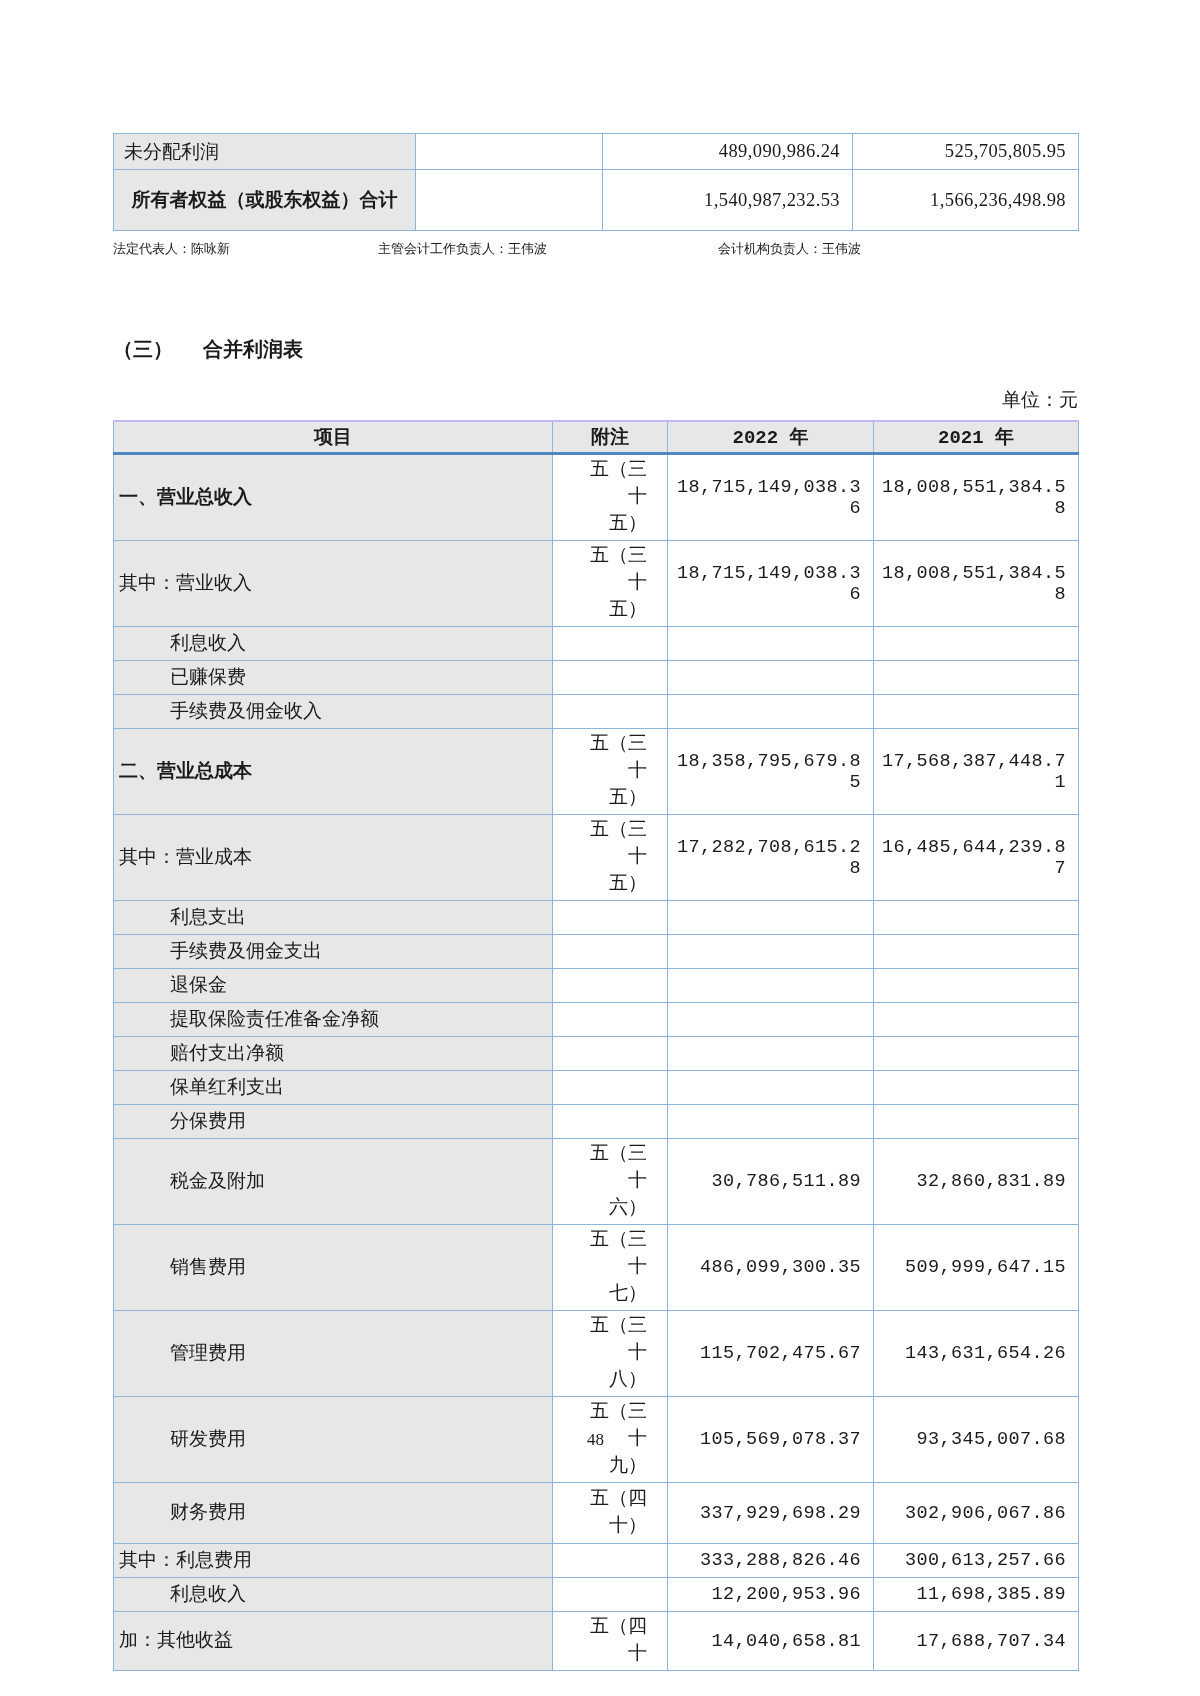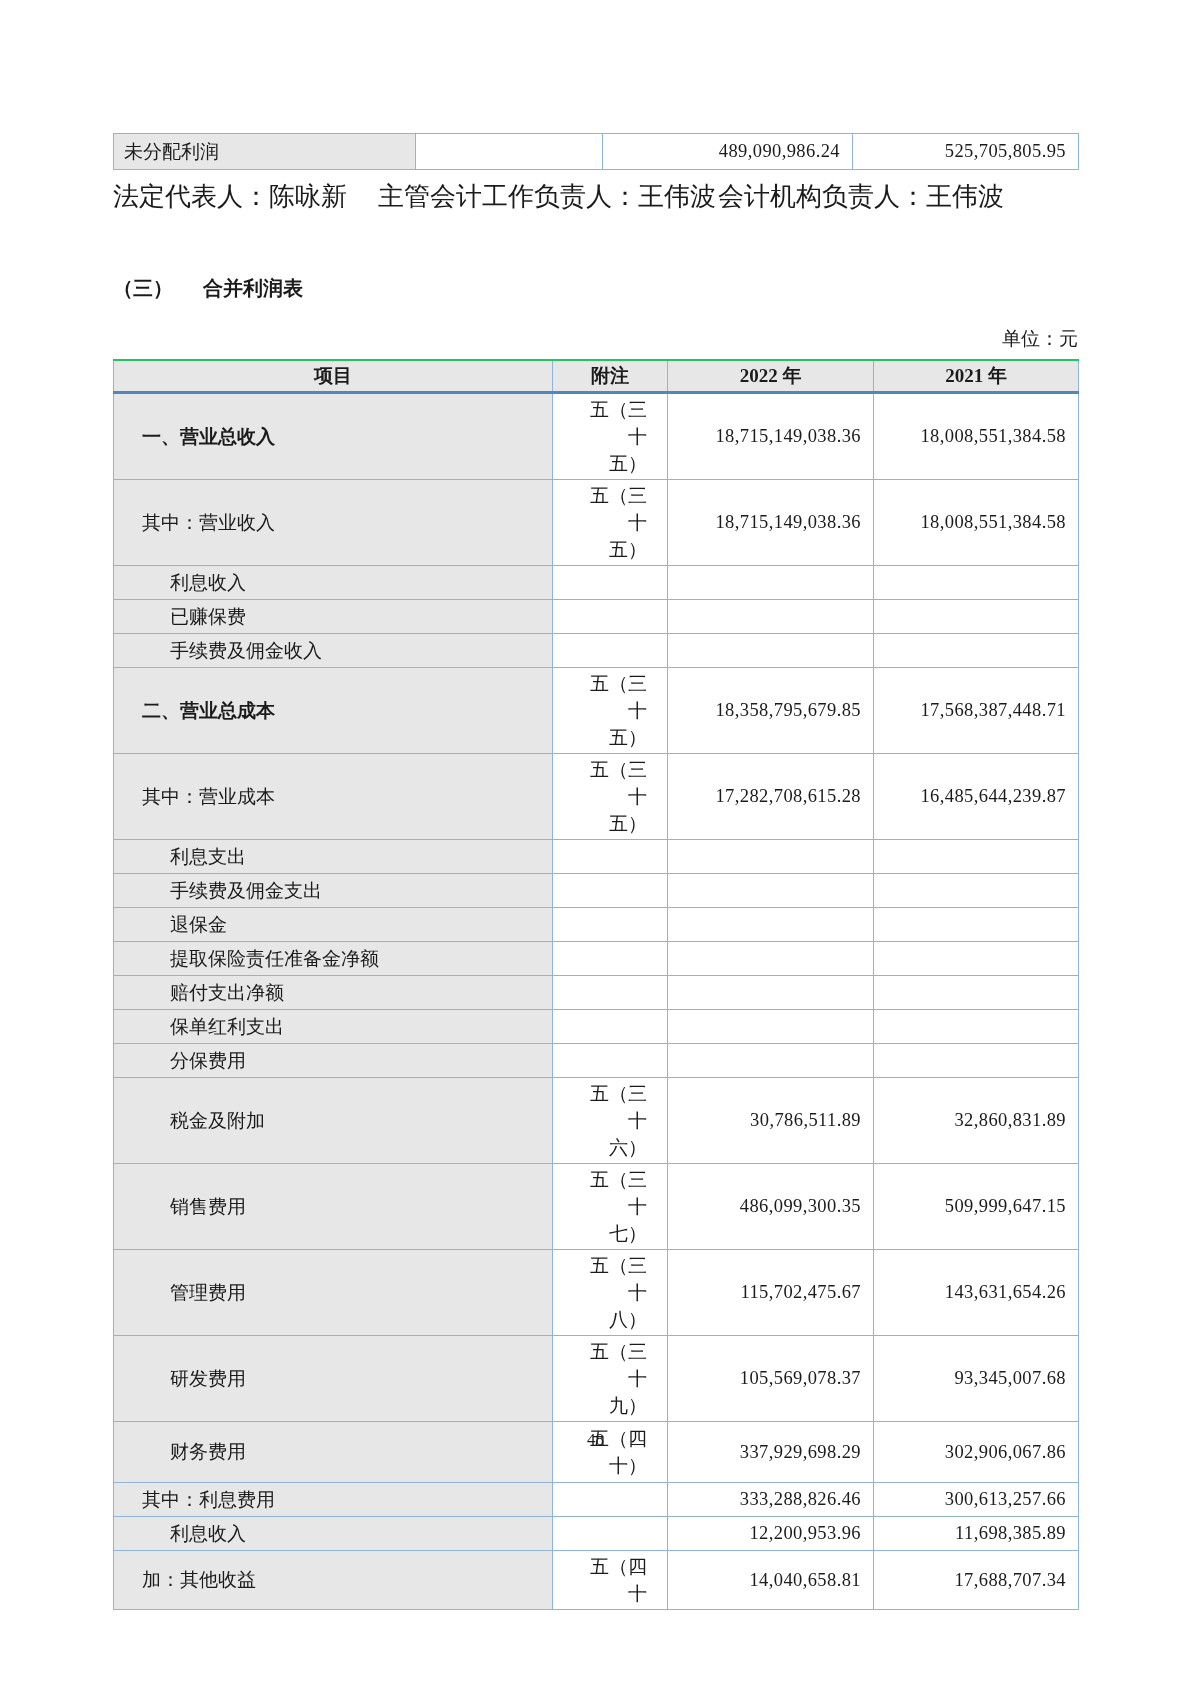--- a/index.html
+++ b/index.html
@@ -14,39 +14,39 @@
      overflow:hidden;word-break:break-all;}
 
   
   .top-table td{height:31px;}
   .top-table tr.h57 td{height:56px;}
   .top-table .lbl{background:#e8e7e7;padding:2px 10px;line-height:26px;margin-left:36px;}
   .top-table tr.cen .lbl{text-align:center;font-weight:bold;}
   .top-table .num{text-align:right;padding-right:12px;letter-spacing:.4px;font-size:18.5px;}
 
   
-  .sig{position:relative;height:26px;margin-top:9px;font-size:26px;}
+  .sig{position:relative;height:26px;margin-top:9px;font-size:13px;}
   .sig span{position:absolute;top:0;white-space:nowrap;}
   .sig .s1{left:0;}
   .sig .s2{left:265px;}
   .sig .s3{left:605px;}
 
   
   .heading{margin-top:70px;font-size:20px;font-weight:bold;}
   .heading .idx{margin-right:30px;}
 
   .unit{margin-top:24px;text-align:right;font-size:19px;}
 
   
-  .main-table{margin-top:7px;border-top:2px solid #22c55e;}
+  .main-table{margin-top:7px;border-top:2px solid #c4b5fd;font-family:Liberation Mono, monospace;}
   .main-table td{height:29px;}
   .main-table thead td{background:#e8e7e7;text-align:center;font-weight:bold;
     height:28px;border-bottom:3px solid #5186be;}
   .main-table tr.tall td{height:56px;}
-  .main-table .lbl{background:#e8e7e7;padding:2px 10px 2px 28px;line-height:26px;margin-left:48px;}
+  .main-table .lbl{background:#e8e7e7;padding:2px 10px 2px 5px;line-height:26px;margin-left:48px;}
   .main-table tr.sec .lbl{font-weight:bold;}
   .main-table tr.ind .lbl{padding-left:56px;}
   .main-table .note{text-align:right;line-height:27px;padding:2px 20px;}
   .main-table .note i{display:block;font-style:normal;}
   .main-table .num{text-align:right;padding-right:12px;letter-spacing:.4px;font-size:18.5px;}
 
   .pagenum{position:absolute;left:113px;width:965px;top:1430px;text-align:center;font-size:17px;}
 </style>
 </head>
 <body>
@@ -63,20 +63,26 @@
         </colgroup>
       <tbody>
 
           <tr class="h31">
             <td class="lbl">未分配利润</td>
             <td></td>
             <td class="num">489,090,986.24</td>
             <td class="num">525,705,805.95</td>
           </tr>
 
+          <tr class="h57 cen">
+            <td class="lbl">所有者权益（或股东权益）合计</td>
+            <td></td>
+            <td class="num">1,540,987,232.53</td>
+            <td class="num">1,566,236,498.98</td>
+          </tr>
 
         </tbody>
     </table>
 
     <div class="sig">
       <span class="s1">法定代表人：陈咏新</span>
       <span class="s2">主管会计工作负责人：王伟波</span>
       <span class="s3">会计机构负责人：王伟波</span>
     </div>
 

